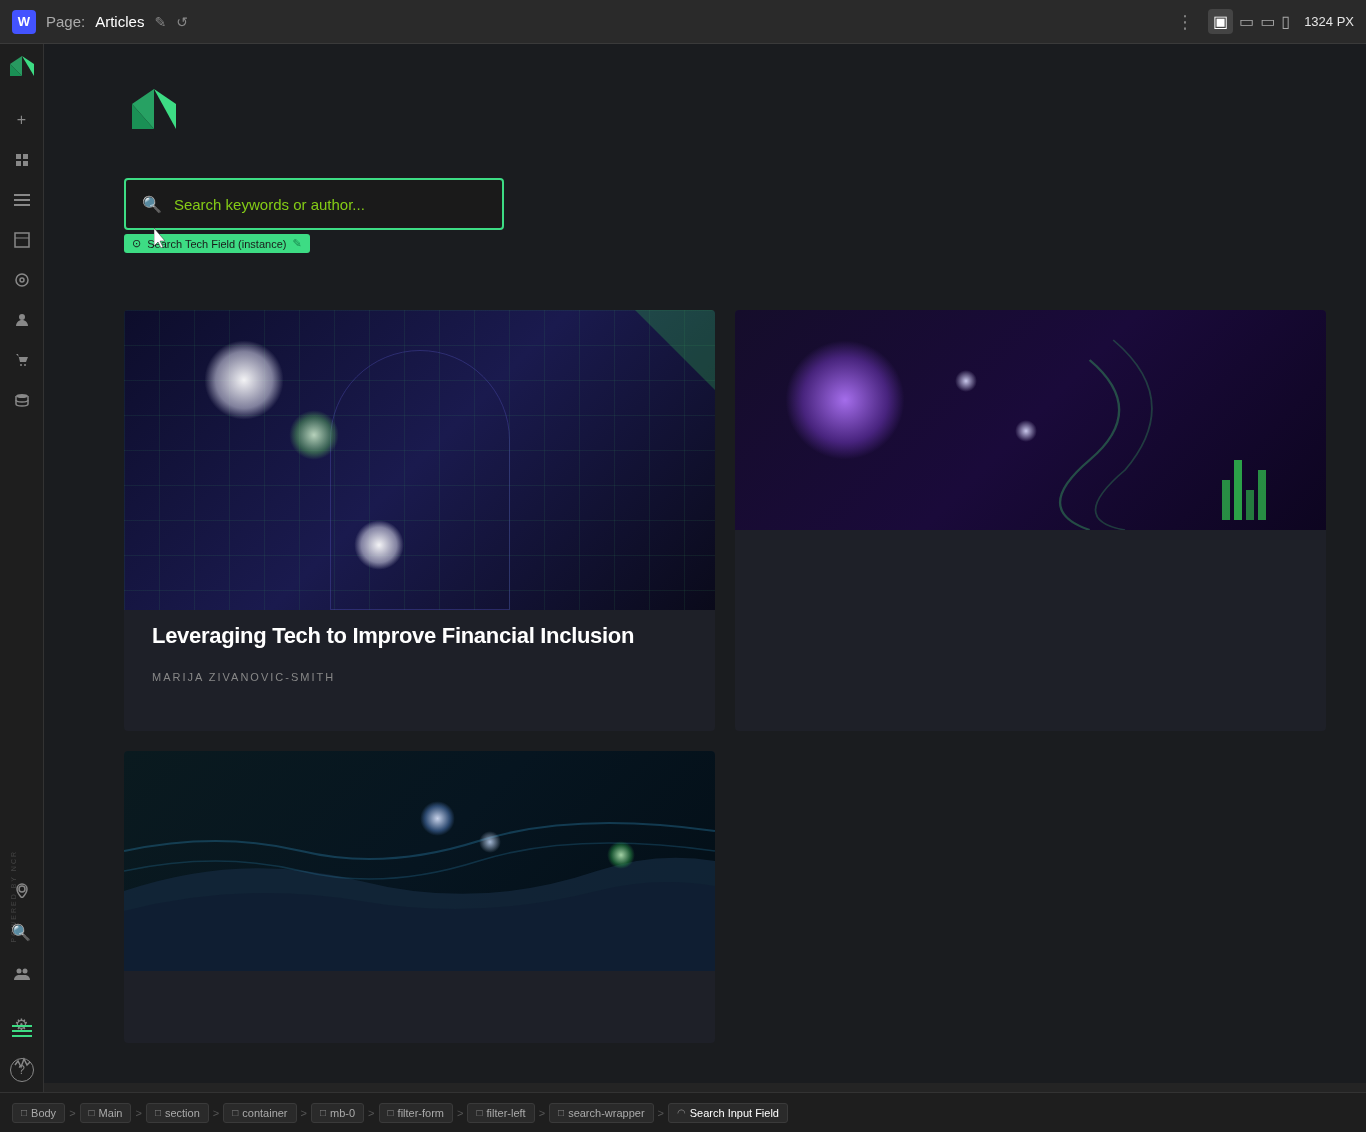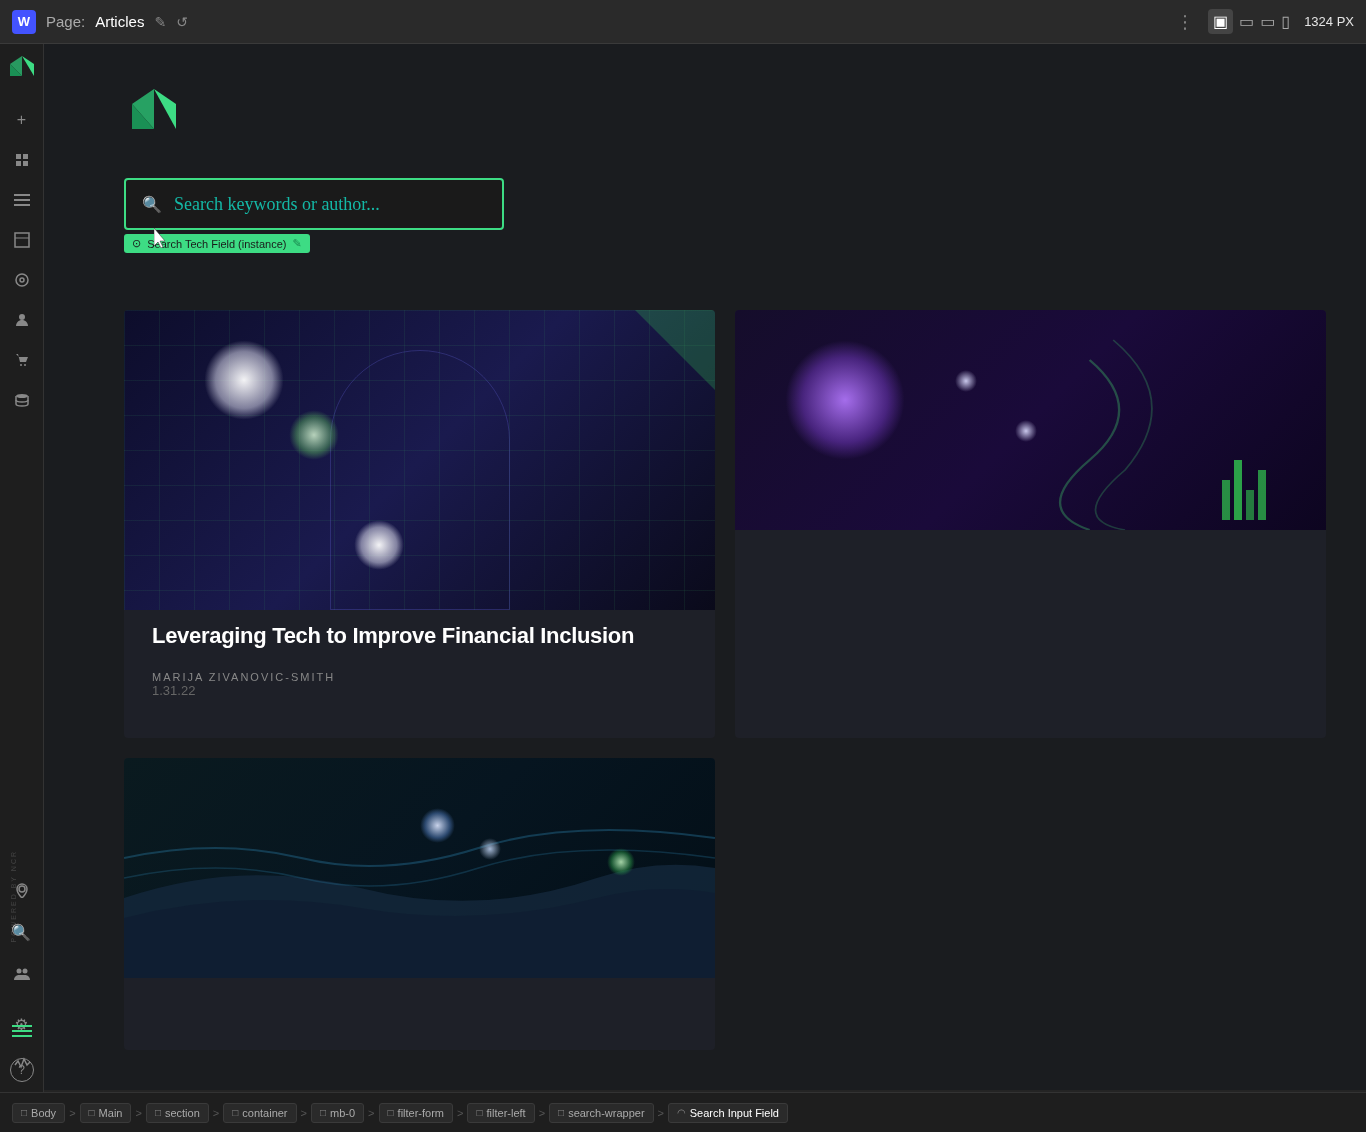--- a/index.html
+++ b/index.html
@@ -143,23 +143,22 @@
       display: flex;
       align-items: center;
       padding: 0 16px;
       gap: 12px;
     }
     .search-icon-inner {
       color: #888;
       font-size: 16px;
     }
     .search-placeholder {
-      color: #14b8a6;
-      font-size: 18px;
-      font-family: Liberation Serif, serif;
+      color: #84cc16;
+      font-size: 15px;
     }
     .search-tooltip {
       position: absolute;
       top: calc(100% + 4px);
       left: 0;
       background: #3ddc84;
       color: #1a1a1a;
       font-size: 11px;
       padding: 3px 8px;
       border-radius: 3px;
@@ -234,20 +233,21 @@
       font-weight: 600;
       line-height: 1.3;
       margin-bottom: 20px;
       letter-spacing: -0.3px;
     }
     .article-author {
       color: #888;
       font-size: 11px;
       letter-spacing: 2px;
       text-transform: uppercase;
+      margin-bottom: 8px;
       font-weight: 400;
     }
     .article-date {
       color: #666;
       font-size: 13px;
     }
 
     
     .bottom-bar {
       height: 40px;
@@ -475,21 +475,20 @@
 
             <div class="orb orb-lg" style="top:30px;left:80px;"></div>
             <div class="orb orb-md" style="top:100px;left:165px;background:radial-gradient(circle,rgba(200,230,200,0.9) 0%,rgba(100,200,100,0.4) 50%,transparent 70%);"></div>
             <div class="orb orb-md" style="bottom:40px;left:230px;"></div>
 
             <div style="position:absolute;top:0;right:0;width:0;height:0;border-left:80px solid transparent;border-top:80px solid rgba(50,180,80,0.3);"></div>
           </div>
           <div class="article-info">
             <div class="article-title">Leveraging Tech to Improve Financial Inclusion</div>
             <div class="article-author">MARIJA ZIVANOVIC-SMITH</div>
-            <div class="article-date">1.31.22</div>
           </div>
         </div>
 
 
         <div class="article-card">
           <div class="article-image img3" style="height:220px;">
 
             <div class="orb" style="width:120px;height:120px;top:30px;left:50px;background:radial-gradient(circle,rgba(180,120,255,0.9) 0%,rgba(120,60,200,0.5) 50%,transparent 70%);"></div>
 
             <svg style="position:absolute;inset:0;width:100%;height:100%;" viewBox="0 0 500 220" preserveAspectRatio="none">

